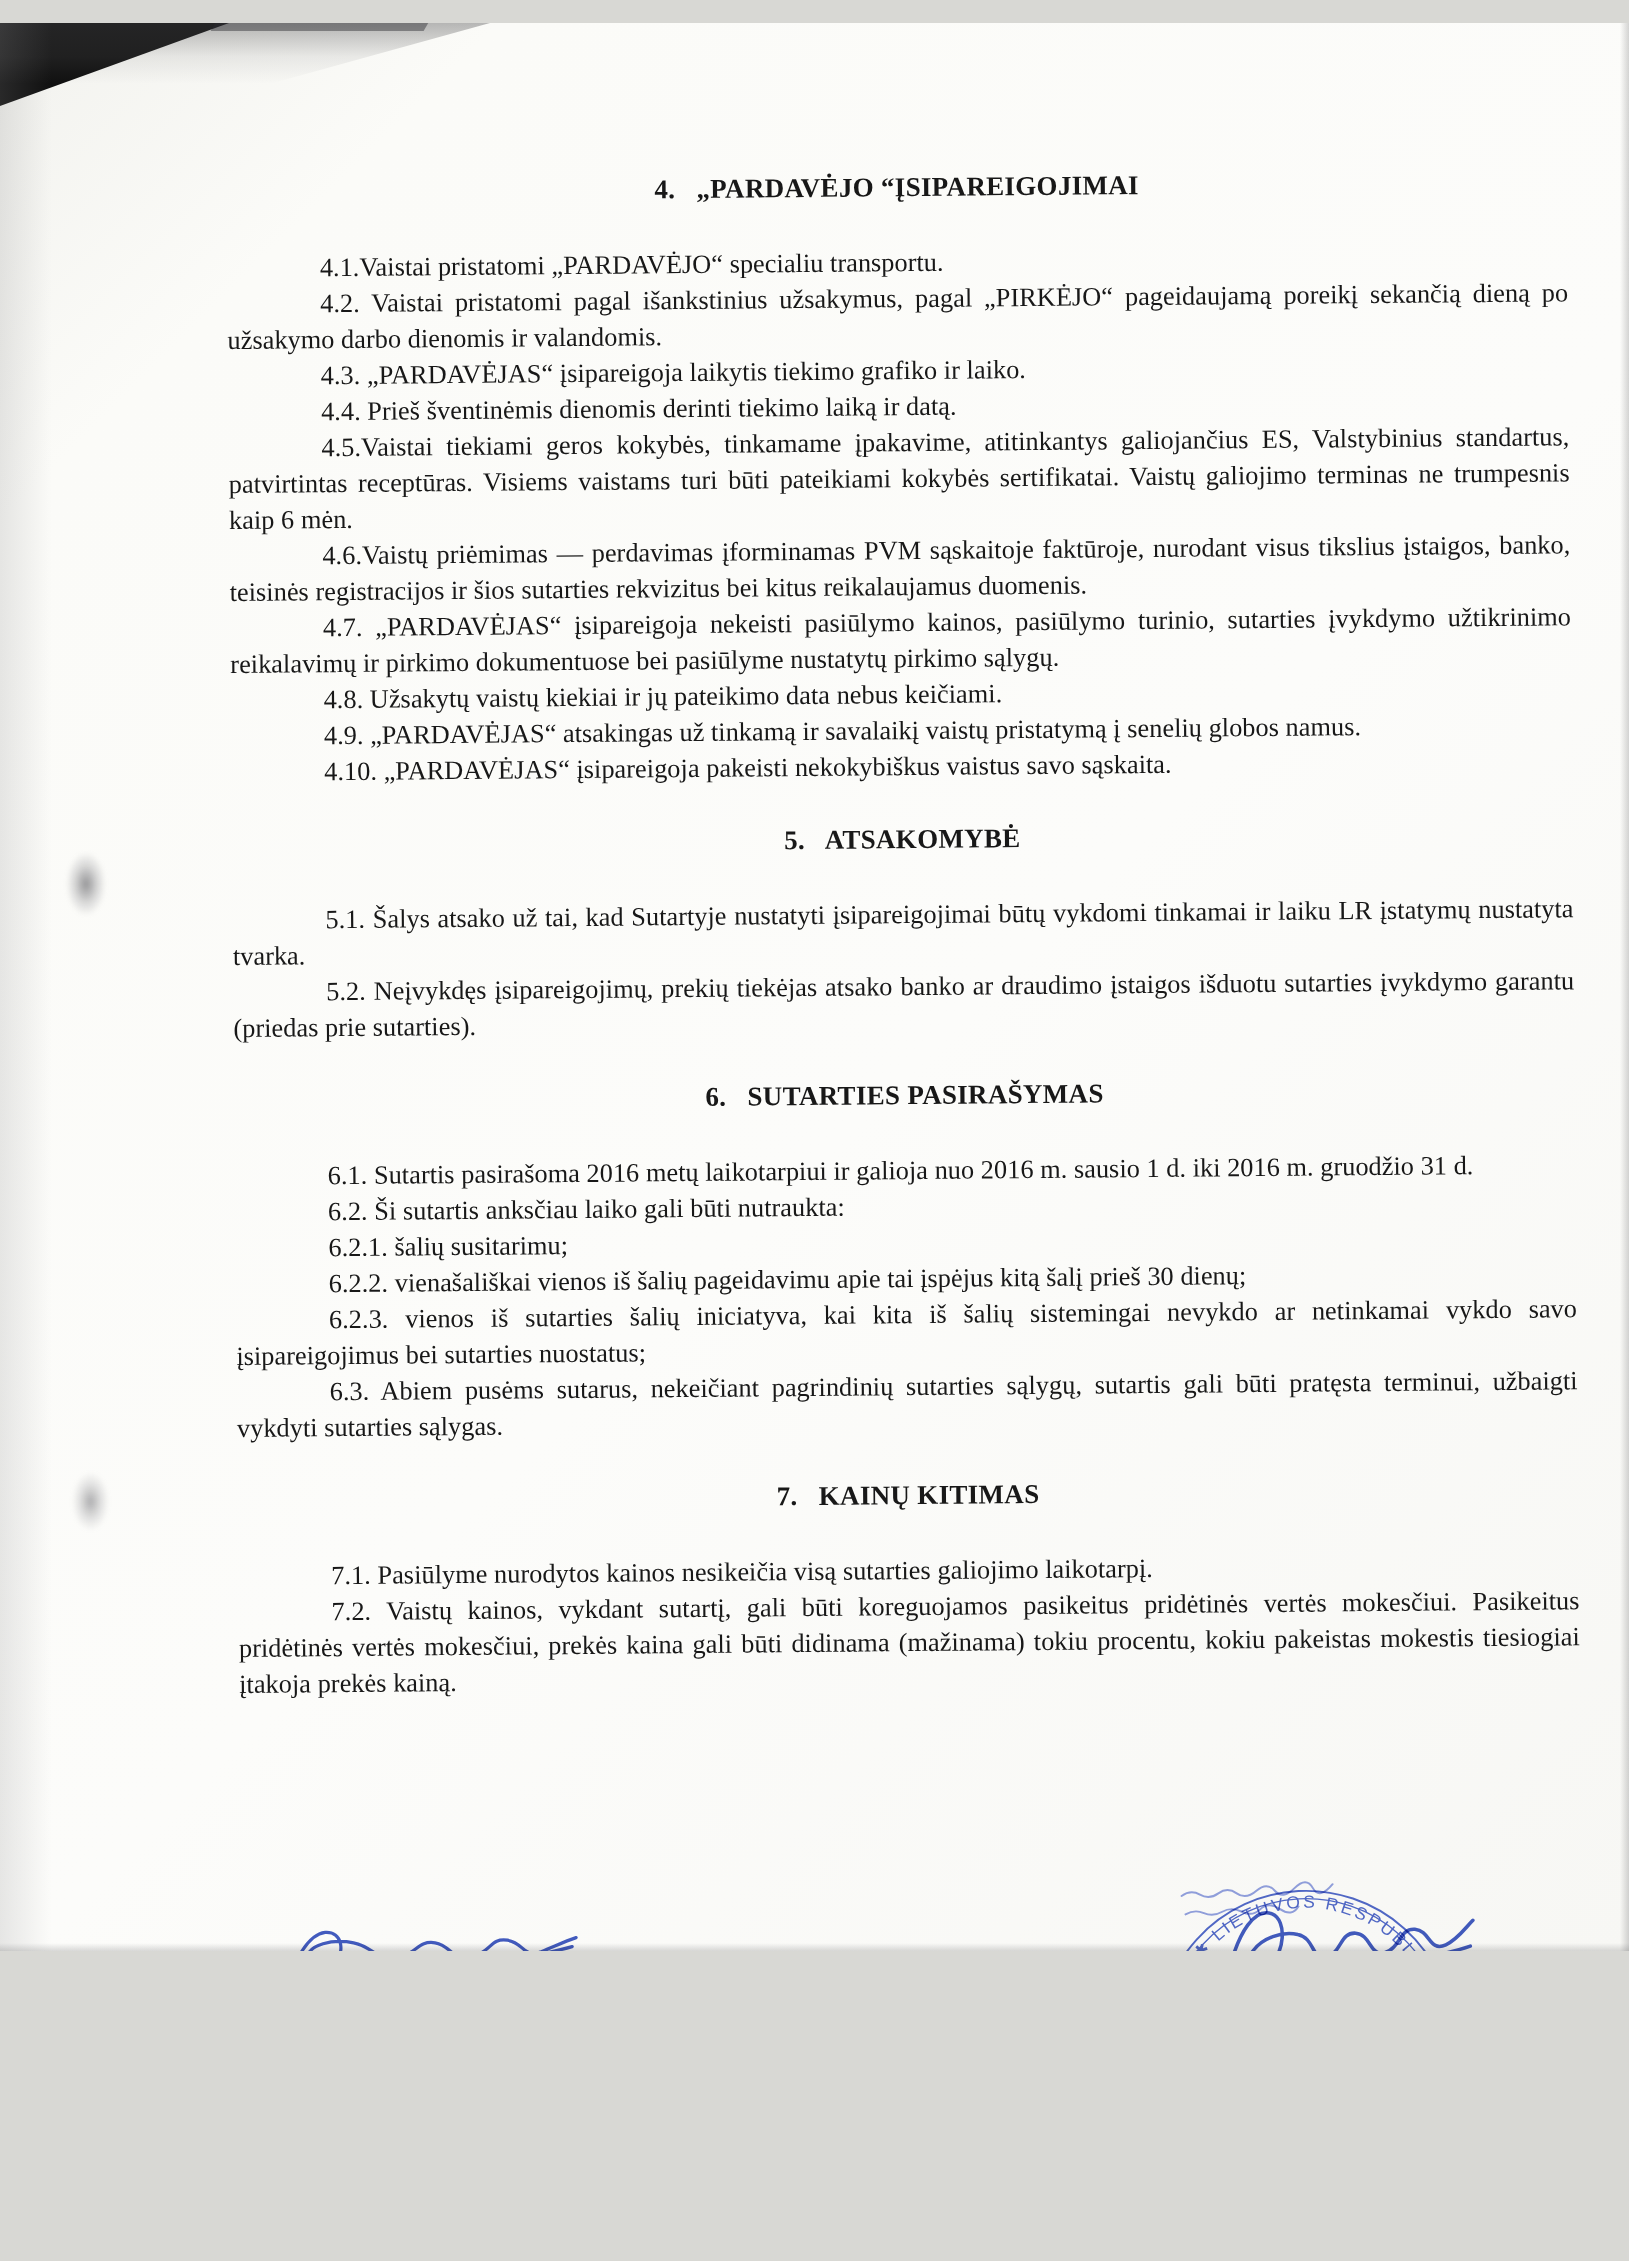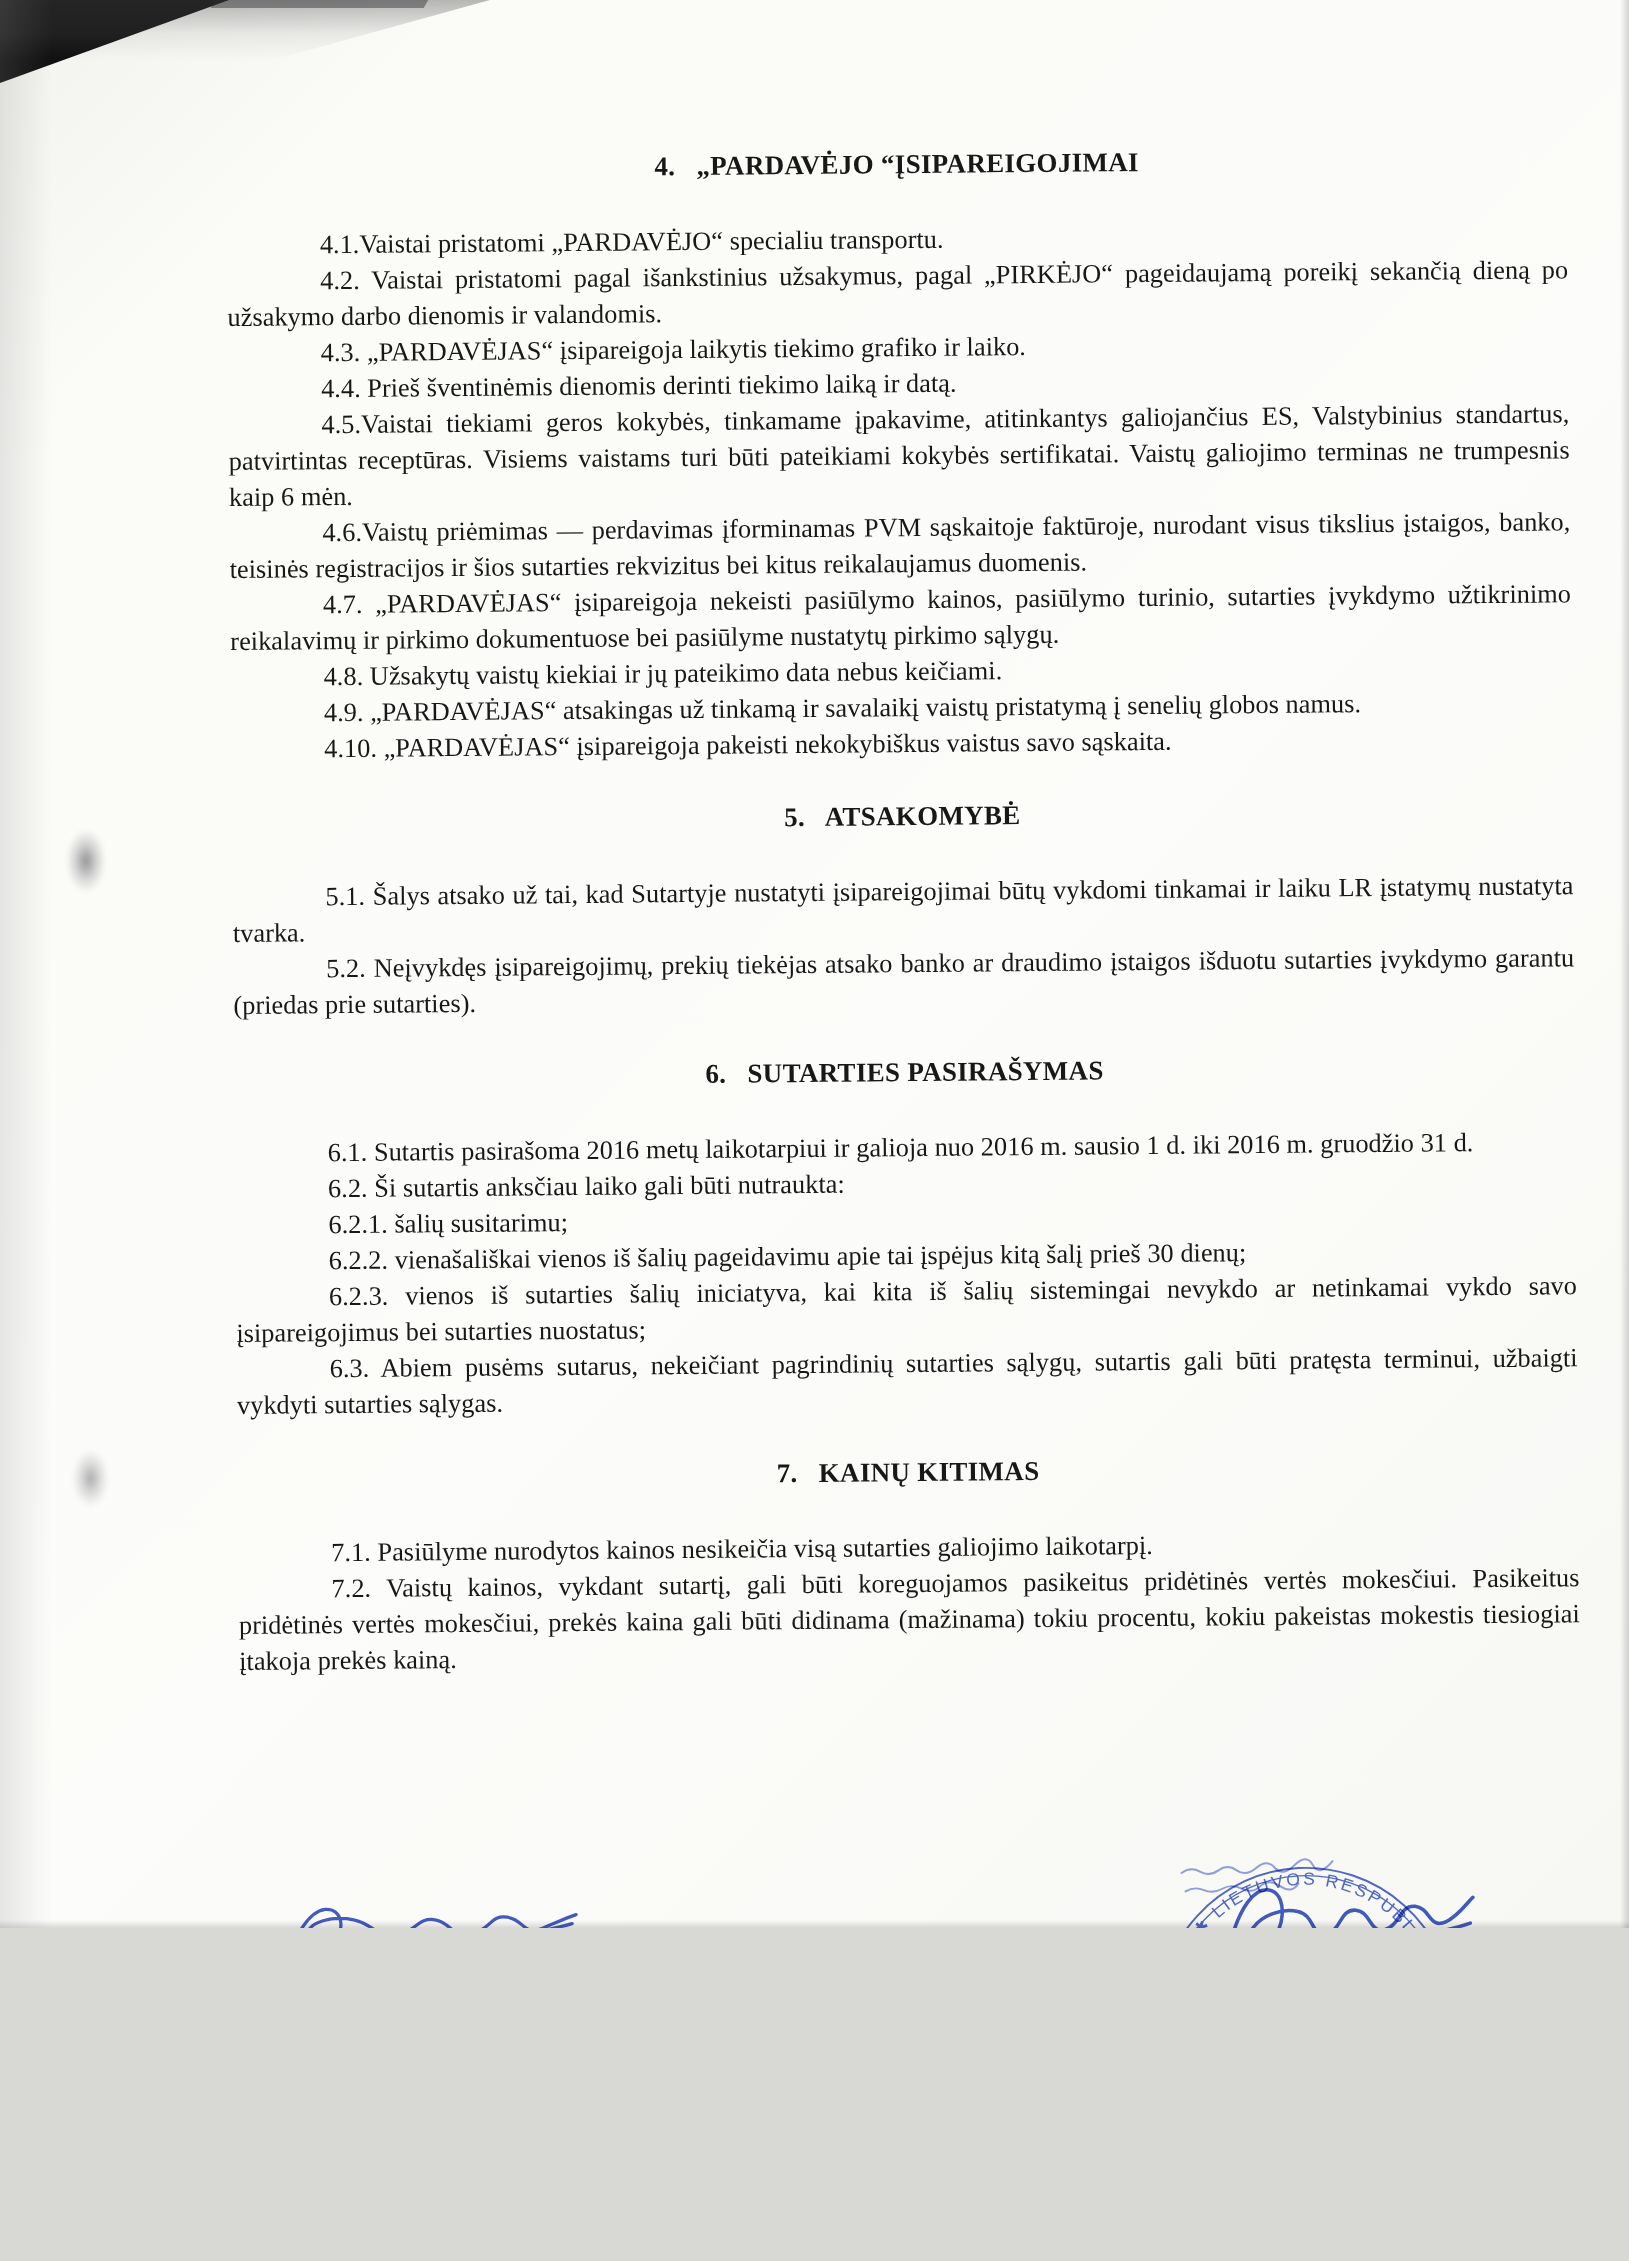--- a/index.html
+++ b/index.html
@@ -3,20 +3,21 @@
 <meta charset="utf-8">
 <style>
   html,body{margin:0;padding:0;background:#d8d8d4;}
   .page{
     position:relative;
     width:1630px;height:1928px;
     background:linear-gradient(135deg,#f2f2ee 0%,#fbfbf8 14%,#fcfcfa 55%,#f7f7f4 100%);
     overflow:hidden;
     font-family:"Liberation Serif","DejaVu Serif",serif;
     color:#181818;
+    margin-top:23px;
   }
   
   .corner-black{position:absolute;top:0;left:0;width:229px;height:83px;background:#101010;
     clip-path:polygon(0 0,100% 0,0 100%);}
   .top-fold{position:absolute;top:0;left:0;width:490px;height:61px;
     background:linear-gradient(to bottom,rgba(70,70,72,.38),rgba(130,130,132,.14) 55%,transparent);
     clip-path:polygon(0 0,100% 0,55% 100%,0 100%);}
   .top-sliver{position:absolute;top:0;left:213px;width:213px;height:7.7px;background:rgba(45,45,48,.45);
     transform:skewX(-30deg);}
   .edge-left{position:absolute;top:0;left:0;width:52px;height:100%;

